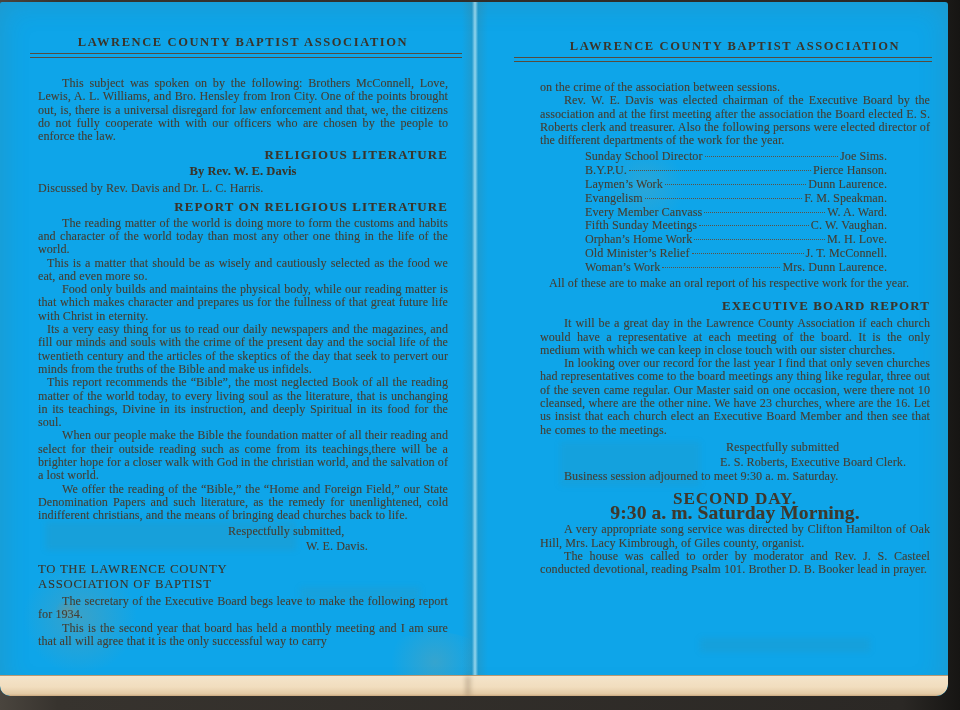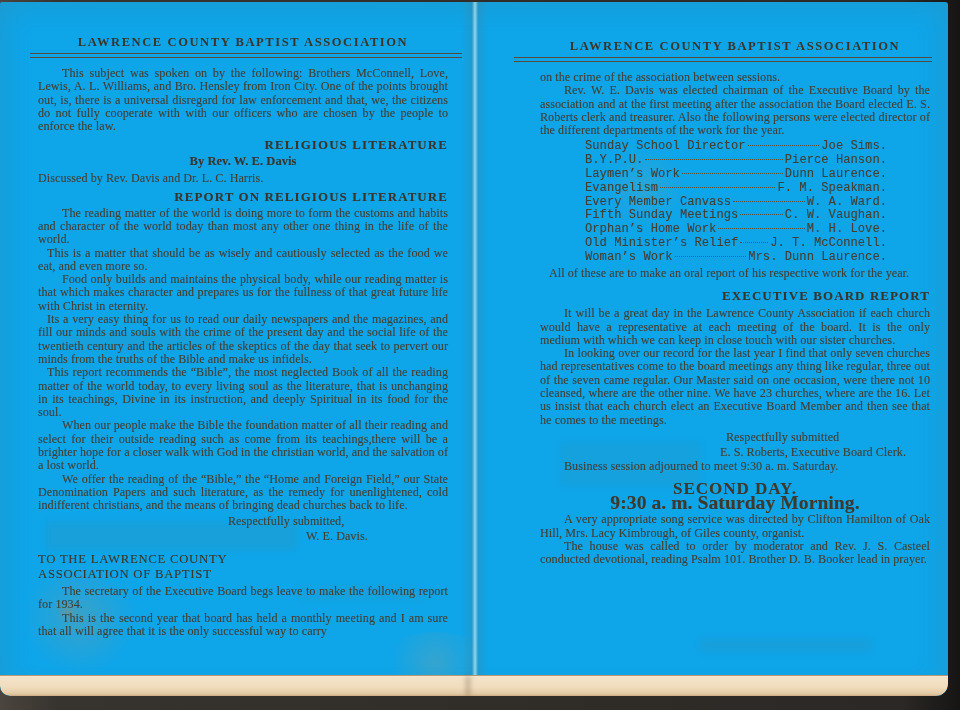--- a/index.html
+++ b/index.html
@@ -50,36 +50,36 @@
     color:#3a342a;white-space:nowrap;
   }
   .head-rule{height:3px;border-top:1px solid #564c3d;border-bottom:1px solid #564c3d;margin-top:3px;}
   .page-left .head-rule{margin-left:-8px;margin-right:-14px;}
   .page-right .head-rule{margin-left:-26px;margin-right:-2px;}
   .body-text{font-size:12px;line-height:13.3px;text-align:justify;letter-spacing:0.1px;
     color:#453e32;text-shadow:0.3px 0.3px 0 rgba(69,62,50,0.28);}
   .para{margin:0;text-indent:24px;}
   .para.no-indent{text-indent:0;}
   .para.sm-indent{text-indent:9px;}
-  .first-para{margin-top:9px;}
+  .first-para{margin-top:19px;}
   h2.sec-head{
     margin:6px 0 2px 0;text-align:right;font-size:12.8px;font-weight:bold;
     letter-spacing:1.2px;color:#3a342a;text-shadow:0.3px 0.3px 0 rgba(58,52,42,0.3);
   }
   h3.sub-head{margin:1px 0 4px 0;text-align:center;font-size:12.4px;font-weight:bold;color:#3a342a;}
   .byline{margin:3px 0 2px 0;text-indent:0;}
   .sig{margin:2px 0 0 0;text-indent:0;text-align:left;}
   .left-sig1{padding-left:190px;}
   .left-sig2{padding-left:268px;}
   .right-sig1{padding-left:186px;}
   .right-sig2{padding-left:180px;}
   .block-head{margin:9px 0 3px 0;font-size:12.6px;font-weight:normal;letter-spacing:0.8px;
     line-height:15px;color:#3a342a;}
   
-  .dir-list{margin:3px 0 2px 45px;width:302px;font-family:Liberation Mono, monospace;}
+  .dir-list{margin:3px 0 2px 45px;width:302px;}
   .dir-row{display:flex;align-items:baseline;font-size:12px;line-height:13.8px;white-space:nowrap;}
   .dir-dots{flex:1;min-width:16px;border-bottom:1.4px dotted #5c5244;margin:0 2px;
     transform:translateY(-3px);}
   
   .day-head{margin:9px 0 0 0;text-align:center;font-size:17px;font-weight:600;
     letter-spacing:1px;color:#3f382c;}
   .time-head{margin:1px 0 4px 0;text-align:center;font-size:19.5px;font-weight:600;color:#3f382c;}
 </style>
 </head>
 <body>

